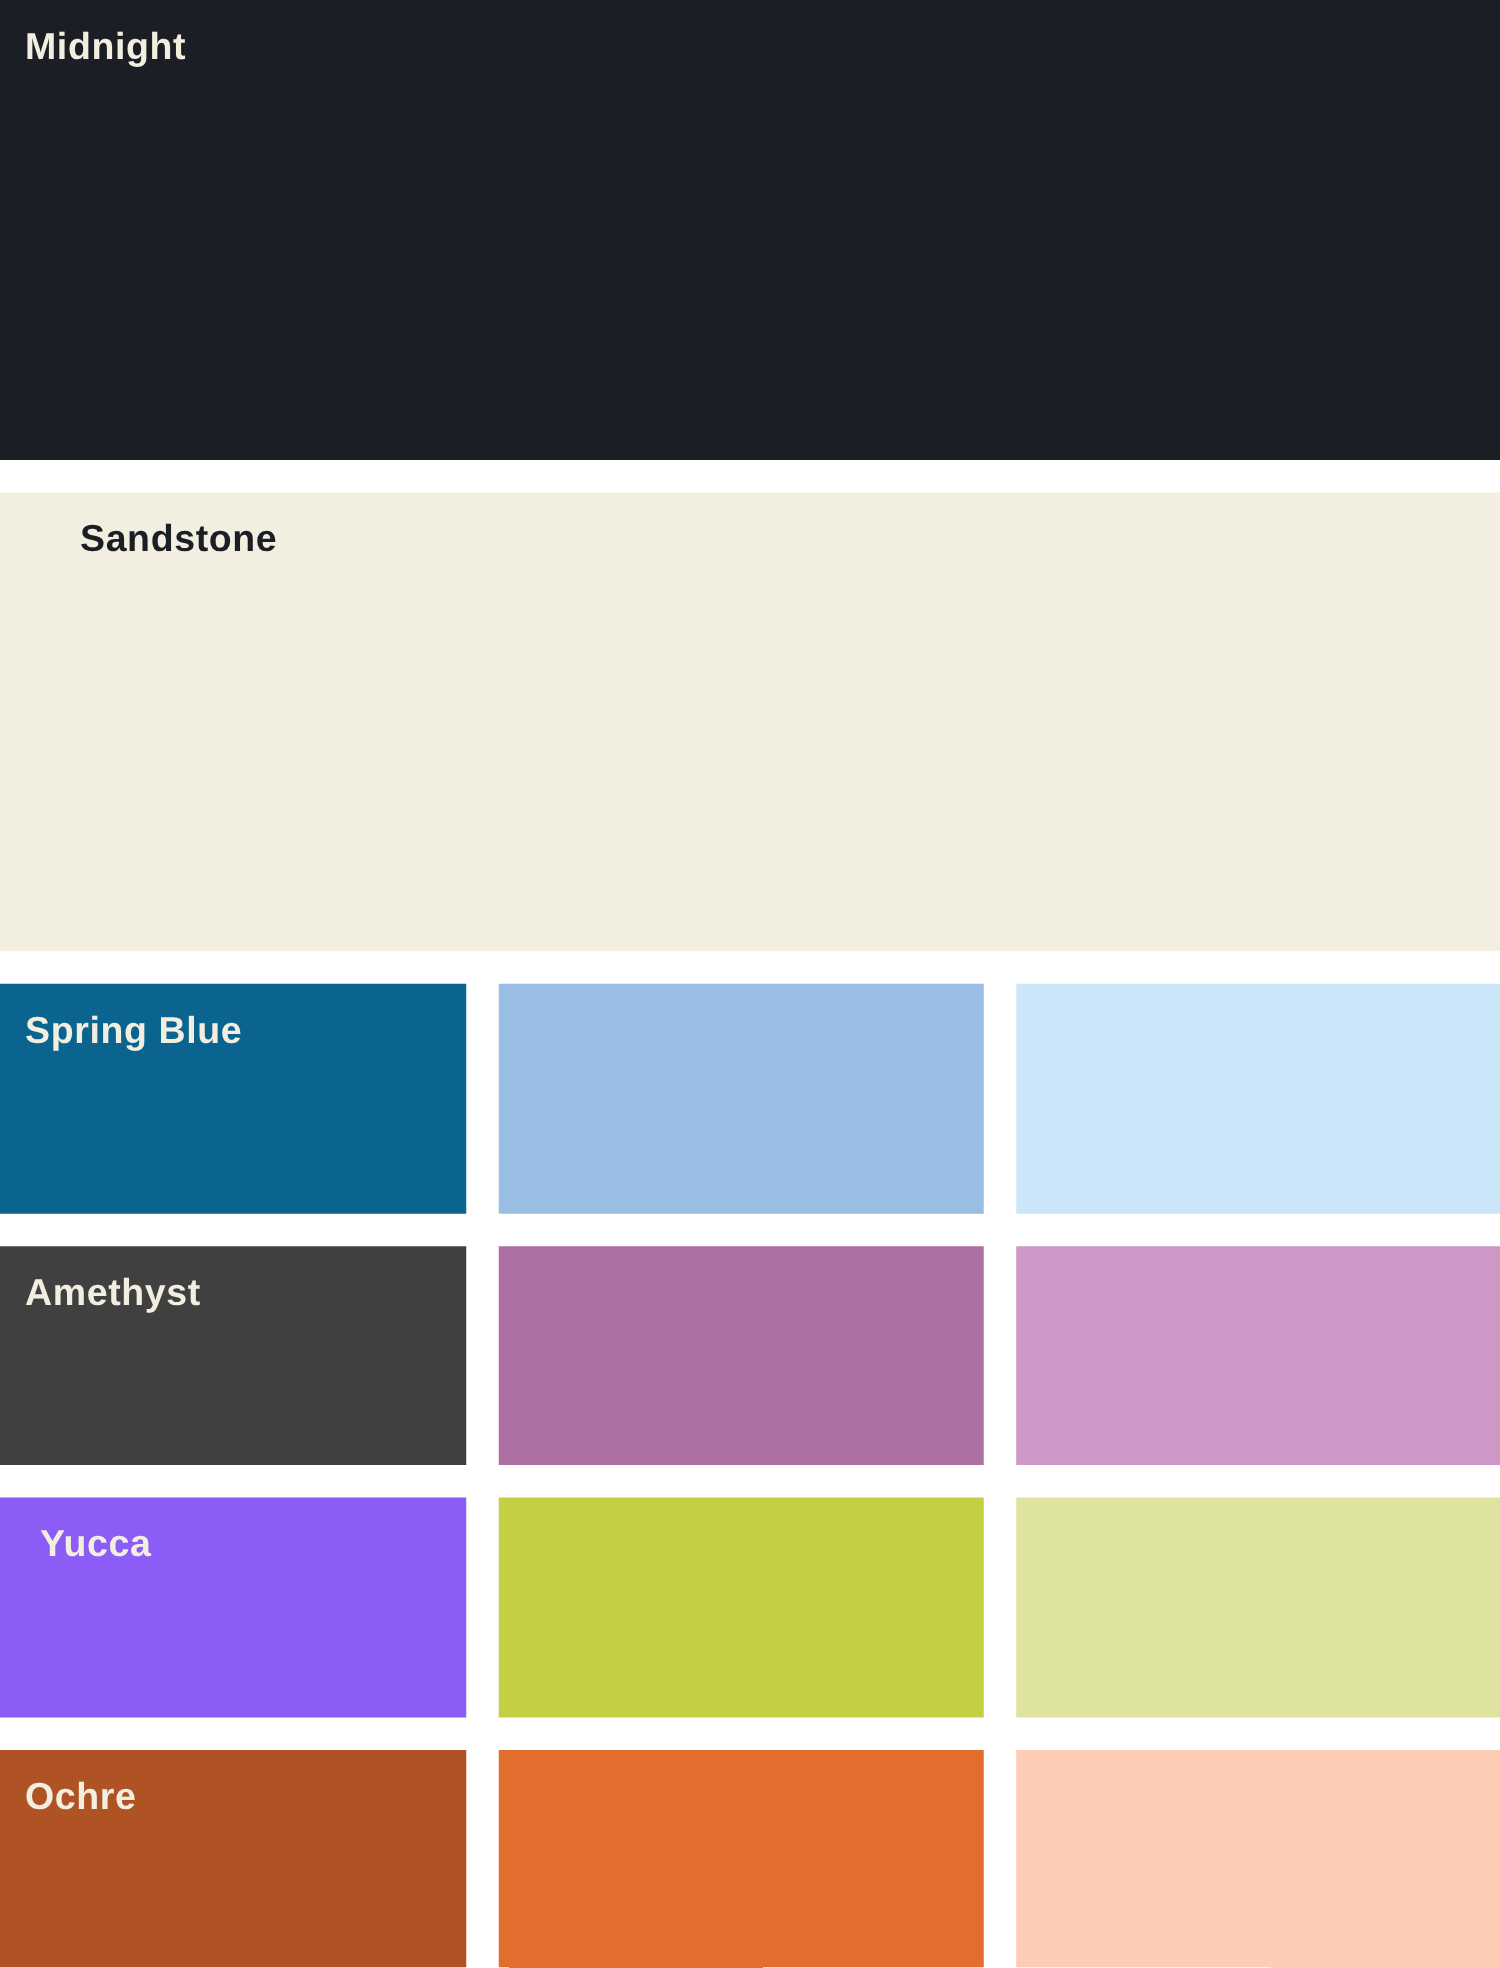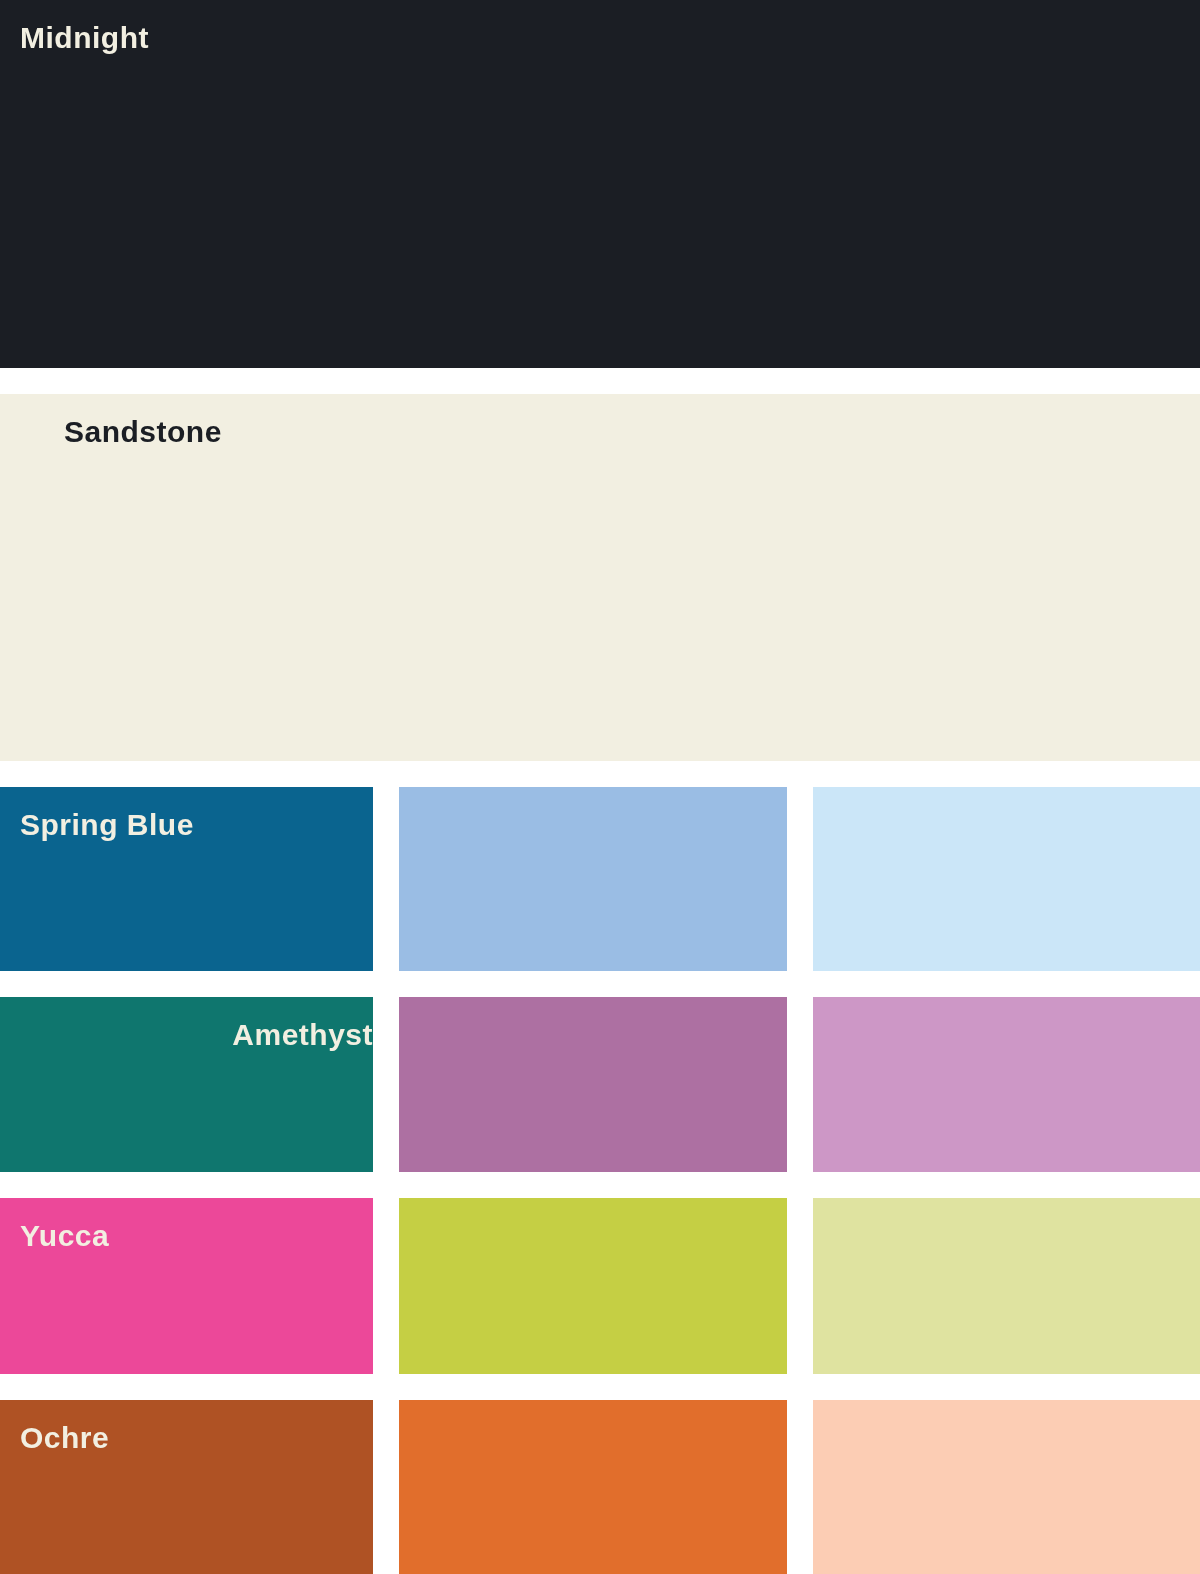--- a/index.html
+++ b/index.html
@@ -59,29 +59,29 @@
 
   <div class="section h-springblue">
     <div class="swatch swatch-primary" style="background-color: rgb(10, 100, 143);">
       <span class="color-title" style="color: rgb(242, 239, 225);">Spring Blue</span>
     </div>
     <div class="swatch swatch-tint" style="background-color: rgb(154, 189, 228);"></div>
     <div class="swatch swatch-tint" style="background-color: rgb(203, 230, 248);"></div>
   </div>
 
   <div class="section h-amethyst">
-    <div class="swatch swatch-primary" style="background-color: #0f766e; text-align: right;">
+    <div class="swatch swatch-primary" style="background-color: #404040;">
       <span class="color-title" style="color: rgb(242, 239, 225);">Amethyst</span>
     </div>
     <div class="swatch swatch-tint" style="background-color: rgb(173, 112, 162);"></div>
     <div class="swatch swatch-tint" style="background-color: rgb(205, 151, 198);"></div>
   </div>
 
   <div class="section h-yucca">
-    <div class="swatch swatch-primary" style="background-color: #ec4899;">
+    <div class="swatch swatch-primary" style="background-color: #8b5cf6; padding-left: 12px;">
       <span class="color-title" style="color: rgb(242, 239, 225);">Yucca</span>
     </div>
     <div class="swatch swatch-tint" style="background-color: rgb(197, 207, 68);"></div>
     <div class="swatch swatch-tint" style="background-color: rgb(223, 227, 160);"></div>
   </div>
 
   <div class="section h-ochre">
     <div class="swatch swatch-primary" style="background-color: rgb(175, 82, 36);">
       <span class="color-title" style="color: rgb(242, 239, 225);">Ochre</span>
     </div>

